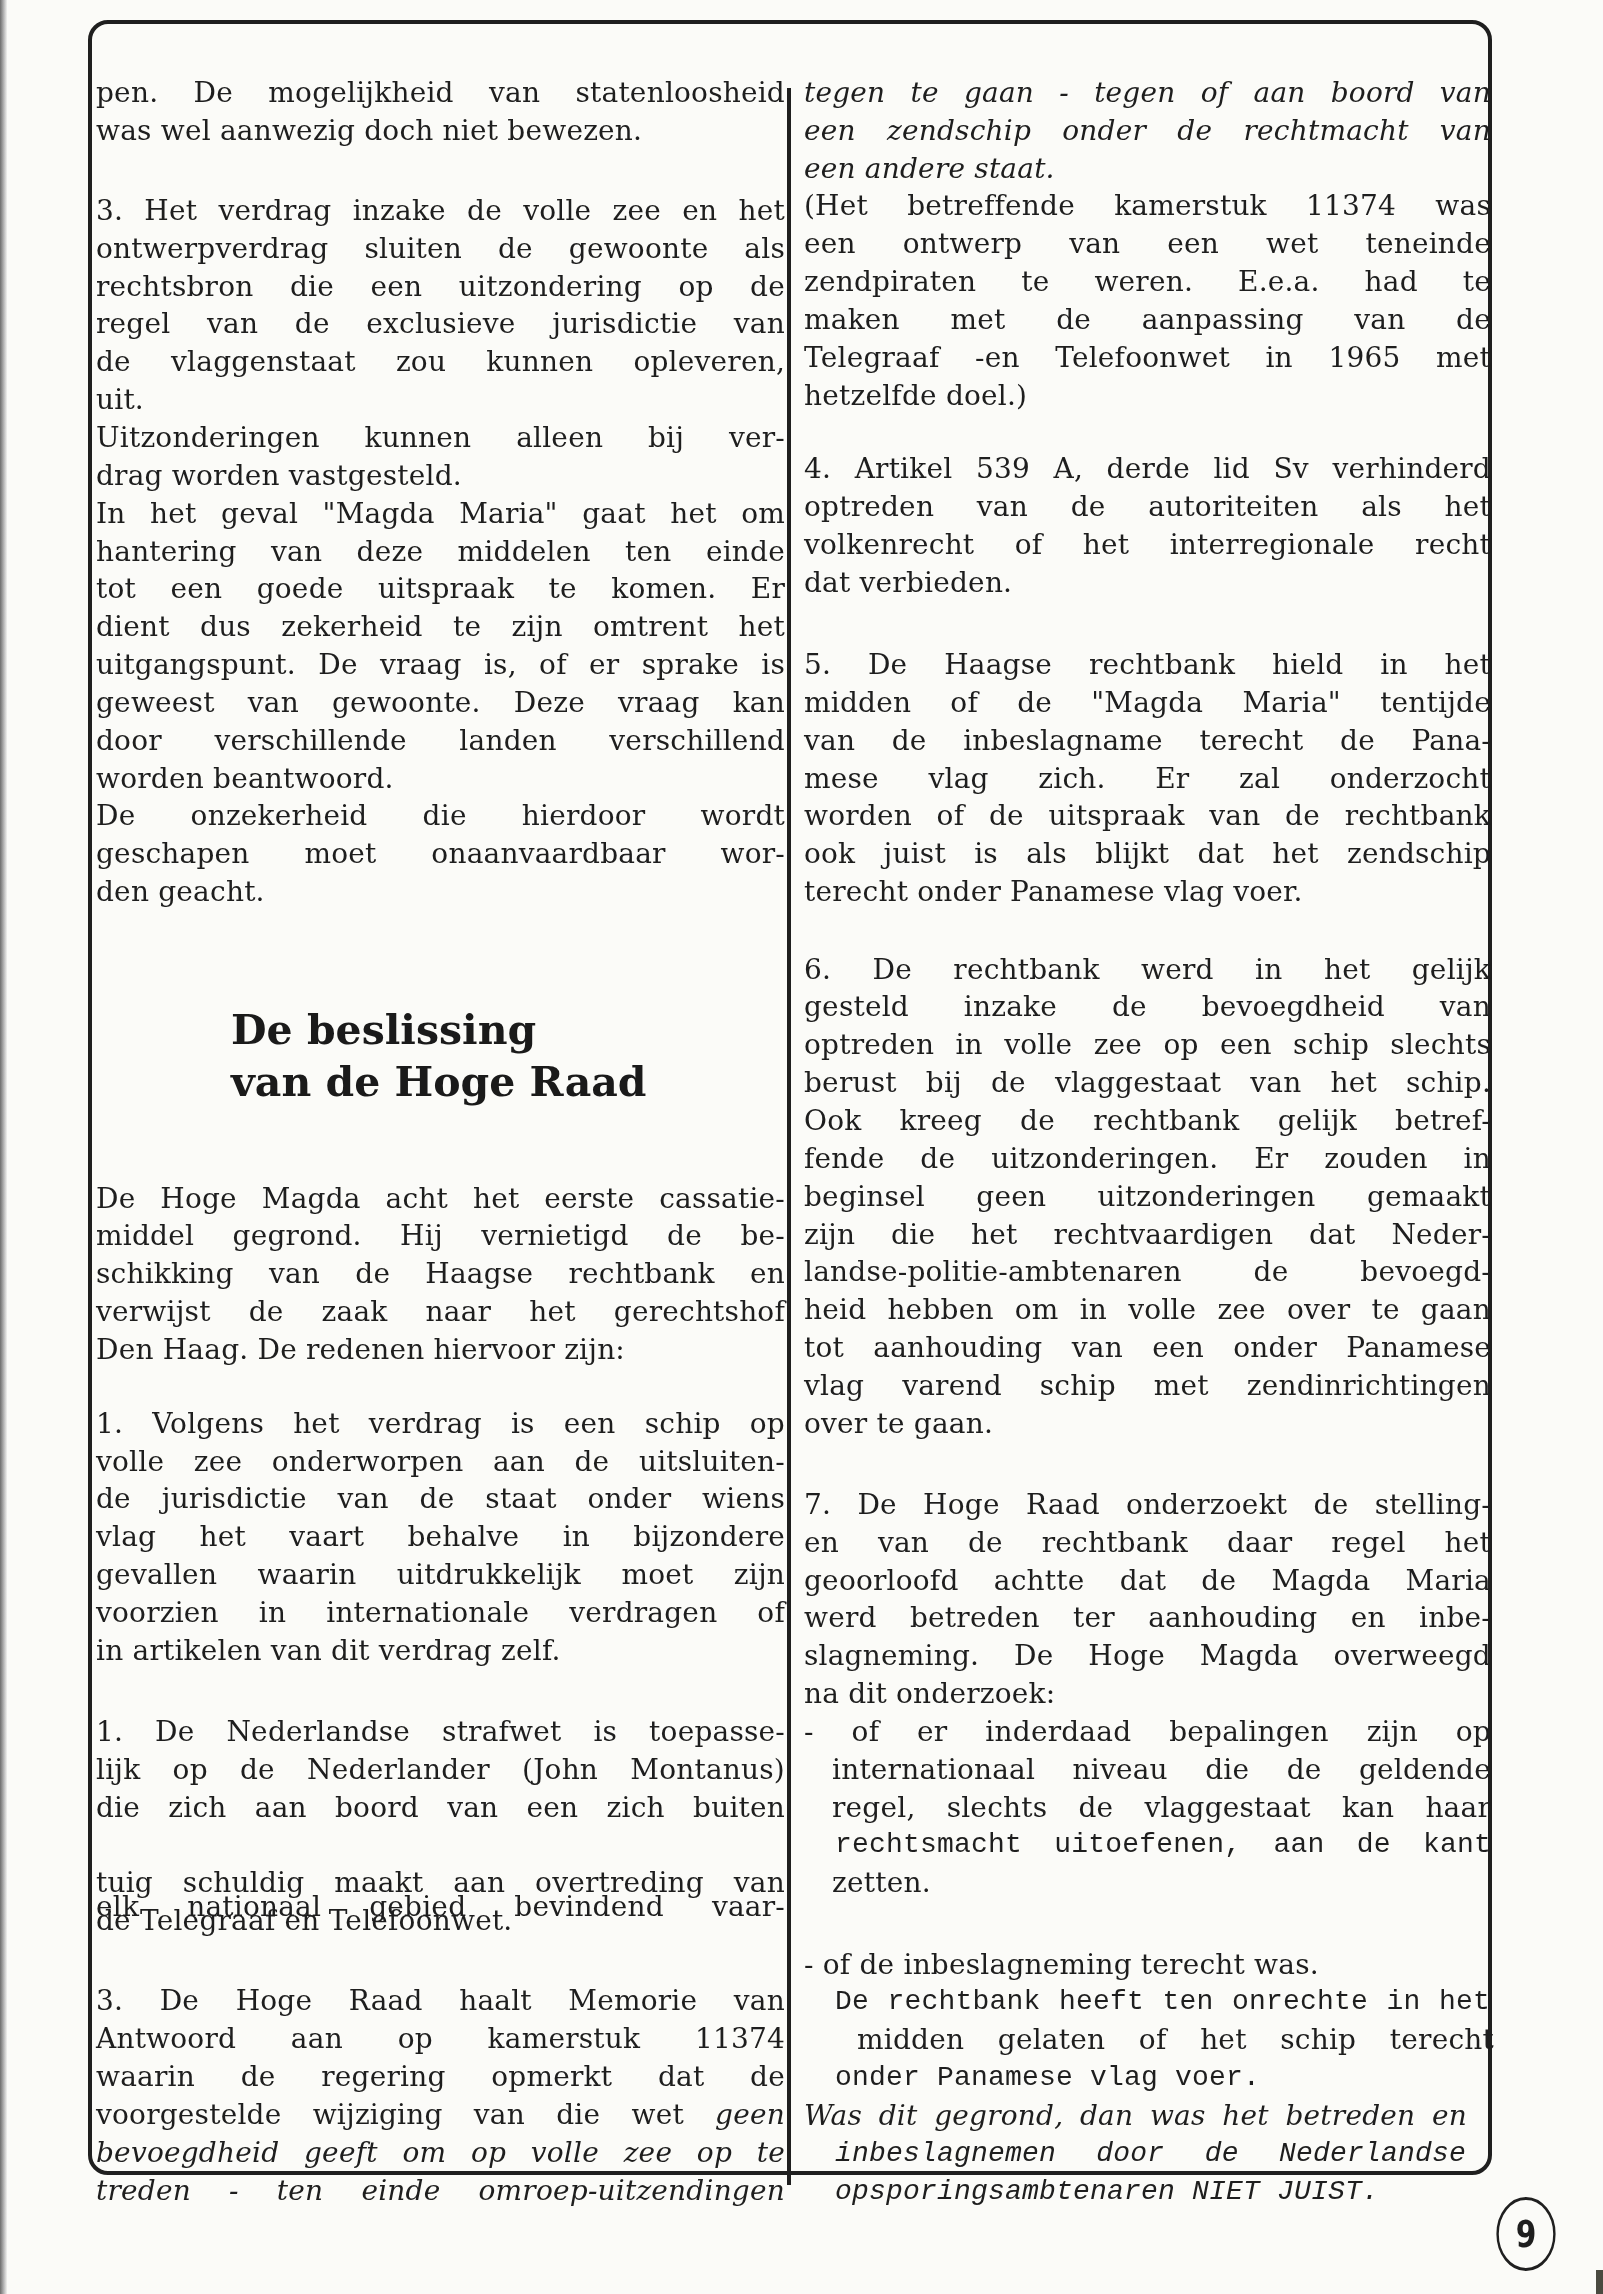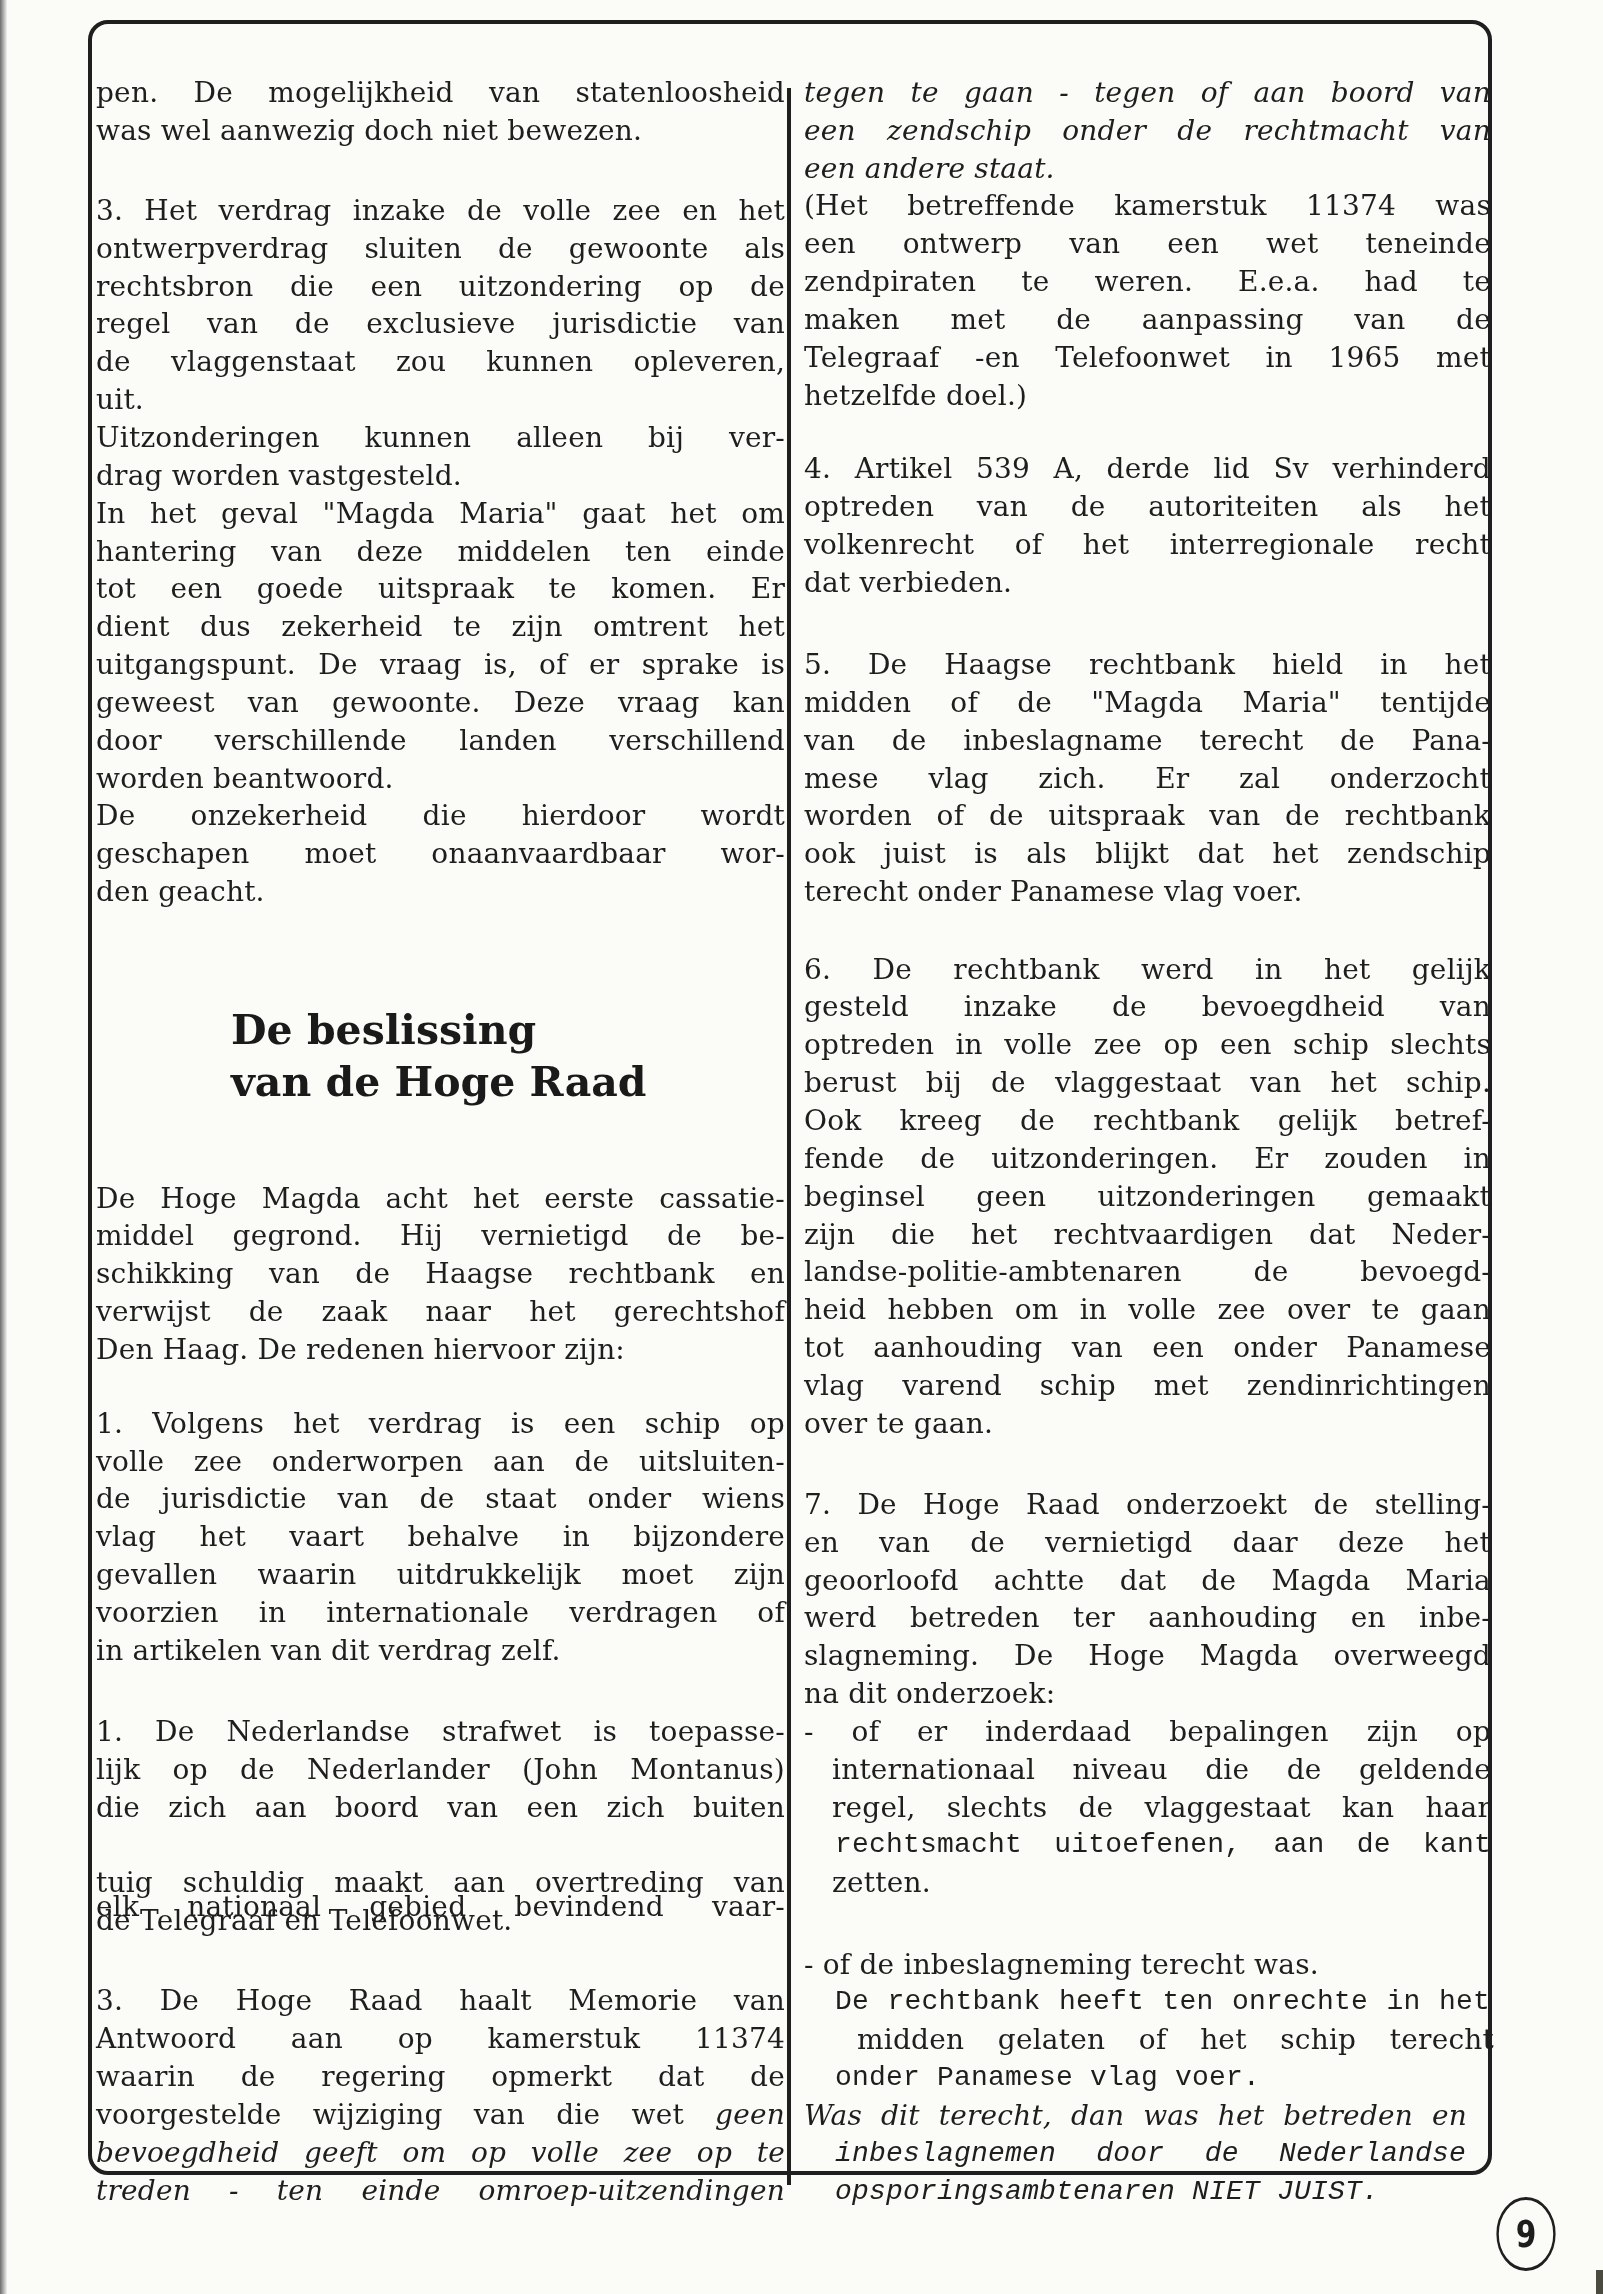--- a/index.html
+++ b/index.html
@@ -203,38 +203,38 @@
   <div class="line" style="top:1140px">fende de uitzonderingen. Er zouden in</div>
   <div class="line" style="top:1178px">beginsel geen uitzonderingen gemaakt</div>
   <div class="line" style="top:1216px">zijn die het rechtvaardigen dat Neder-</div>
   <div class="line" style="top:1253px">landse-politie-ambtenaren de bevoegd-</div>
   <div class="line" style="top:1291px">heid hebben om in volle zee over te gaan</div>
   <div class="line" style="top:1329px">tot aanhouding van een onder Panamese</div>
   <div class="line" style="top:1367px">vlag varend schip met zendinrichtingen</div>
   <div class="line ragged" style="top:1405px">over te gaan.</div>
 
   <div class="line" style="top:1486px">7. De Hoge Raad onderzoekt de stelling-</div>
-  <div class="line" style="top:1524px">en van de vernietigd daar deze het</div>
+  <div class="line" style="top:1524px">en van de rechtbank daar regel het</div>
   <div class="line" style="top:1562px">geoorloofd achtte dat de Magda Maria</div>
   <div class="line" style="top:1599px">werd betreden ter aanhouding en inbe-</div>
   <div class="line" style="top:1637px">slagneming. De Hoge Magda overweegd</div>
   <div class="line ragged" style="top:1675px">na dit onderzoek:</div>
 
   <div class="line" style="top:1713px">- of er inderdaad bepalingen zijn op</div>
   <div class="line indent2" style="top:1751px">internationaal niveau die de geldende</div>
   <div class="line indent2" style="top:1789px">regel, slechts de vlaggestaat kan haar</div>
   <div class="line indent4" style="top:1826px">rechtsmacht uitoefenen, aan de kant</div>
   <div class="line indent2 ragged" style="top:1864px">zetten.</div>
 
   <div class="line ragged" style="top:1946px">- of de inbeslagneming terecht was.</div>
   <div class="line indent4" style="top:1983px; width:655px">De rechtbank heeft ten onrechte in het</div>
   <div class="line indent3" style="top:2021px; width:637px">midden gelaten of het schip terecht</div>
   <div class="line indent4 ragged" style="top:2059px">onder Panamese vlag voer.</div>
 
-  <div class="line it" style="top:2097px; width:663px">Was dit terecht, dan was het betreden en</div>
+  <div class="line it" style="top:2097px; width:663px">Was dit gegrond, dan was het betreden en</div>
   <div class="line it indent4" style="top:2135px; width:631px">inbeslagnemen door de Nederlandse</div>
   <div class="line it indent4 ragged" style="top:2173px">opsporingsambtenaren NIET JUIST.</div>
 </div>
 
 <div class="page-badge">
   <span>9</span>
 </div>
 
 
 </body></html>

